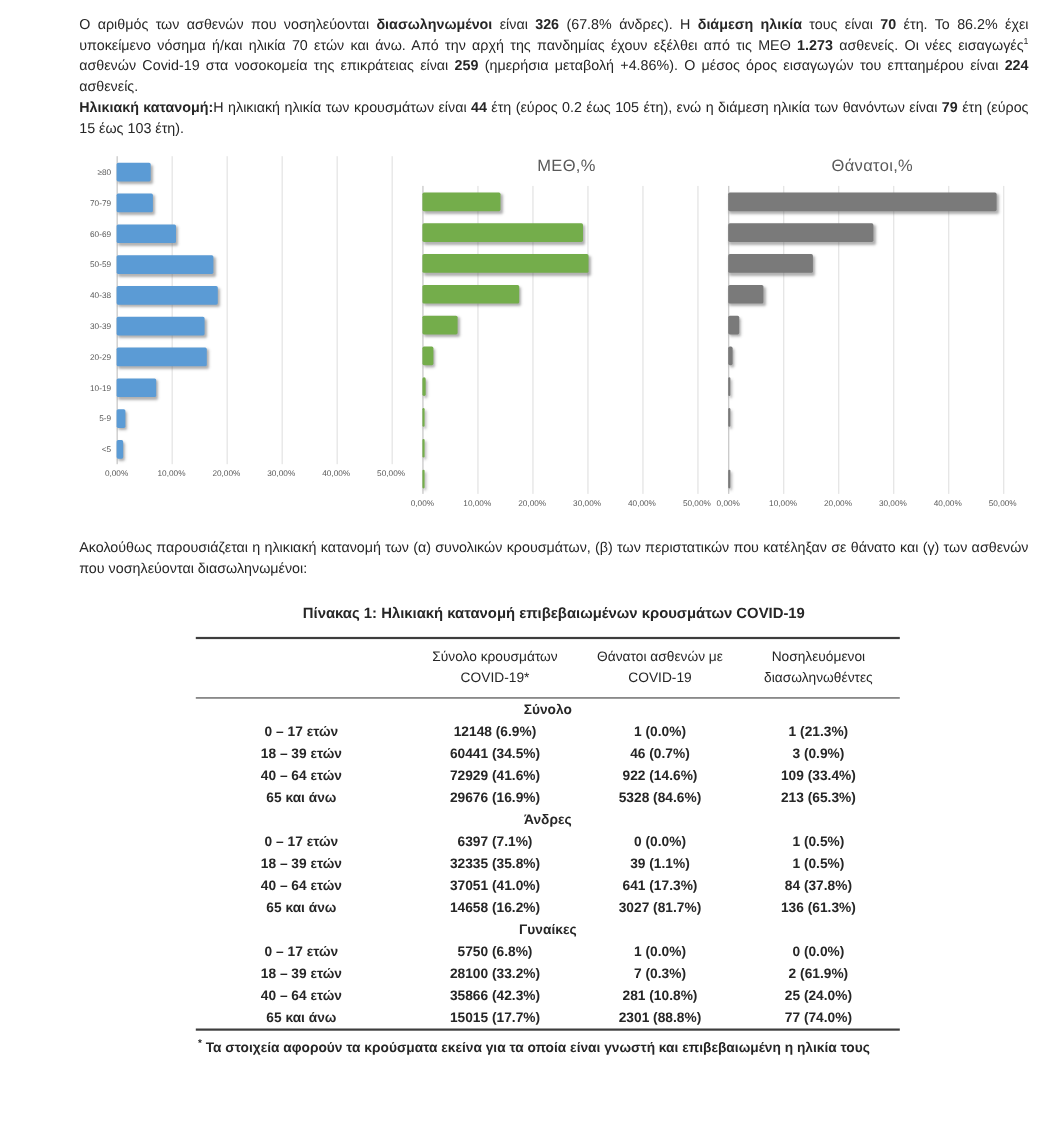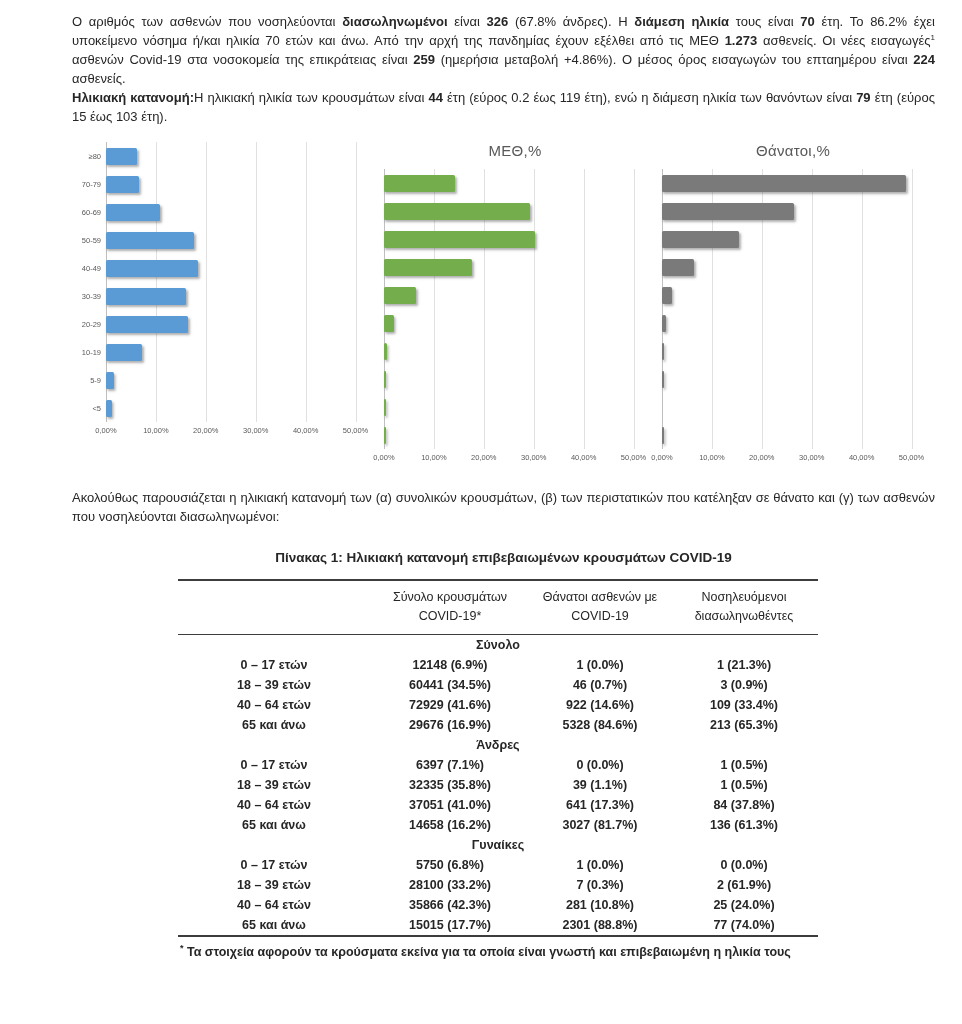--- a/index.html
+++ b/index.html
@@ -42,31 +42,31 @@
   .footnote sup { font-size:9px; }
 </style>
 </head>
 <body>
 
 <div class="page">
   <div class="content">
 
     <p class="body-text"><span>Ο αριθμός των ασθενών που νοσηλεύονται </span><span class="b">διασωληνωμένοι</span><span> είναι </span><span class="b">326</span><span> (67.8% άνδρες).  Η </span><span class="b">διάμεση ηλικία</span><span> τους είναι </span><span class="b">70</span><span> έτη.  Το 86.2% έχει υποκείμενο νόσημα ή/και ηλικία 70 ετών και άνω.  Από την αρχή της πανδημίας έχουν εξέλθει από τις ΜΕΘ </span><span class="b">1.273</span><span> ασθενείς.  Οι νέες εισαγωγές</span><sup>1</sup><span> ασθενών Covid-19 στα νοσοκομεία της επικράτειας είναι </span><span class="b">259</span><span> (ημερήσια μεταβολή +4.86%). Ο μέσος όρος εισαγωγών του επταημέρου είναι </span><span class="b">224</span><span> ασθενείς.</span></p>
 
-    <p class="body-text"><span class="b">Ηλικιακή κατανομή:</span><span>Η ηλικιακή ηλικία των κρουσμάτων είναι </span><span class="b">44</span><span> έτη (εύρος 0.2 έως 119 έτη), ενώ η διάμεση ηλικία των θανόντων είναι </span><span class="b">79</span><span> έτη (εύρος 15 έως 103 έτη).</span></p>
+    <p class="body-text"><span class="b">Ηλικιακή κατανομή:</span><span>Η ηλικιακή ηλικία των κρουσμάτων είναι </span><span class="b">44</span><span> έτη (εύρος 0.2 έως 105 έτη), ενώ η διάμεση ηλικία των θανόντων είναι </span><span class="b">79</span><span> έτη (εύρος 15 έως 103 έτη).</span></p>
 
     <div class="charts">
       <div class="chart">
         <div class="chart-body">
           <div class="ylabels">
               <div class="ylabel">≥80</div>
               <div class="ylabel">70-79</div>
               <div class="ylabel">60-69</div>
               <div class="ylabel">50-59</div>
-              <div class="ylabel">40-49</div>
+              <div class="ylabel">40-38</div>
               <div class="ylabel">30-39</div>
               <div class="ylabel">20-29</div>
               <div class="ylabel">10-19</div>
               <div class="ylabel">5-9</div>
               <div class="ylabel">&lt;5</div>
             </div>
           <div class="plot">
               <div class="grid zero" style="left: 0%;"></div>
               <div class="grid" style="left: 19.0476%;"></div>
               <div class="grid" style="left: 38.0952%;"></div>

